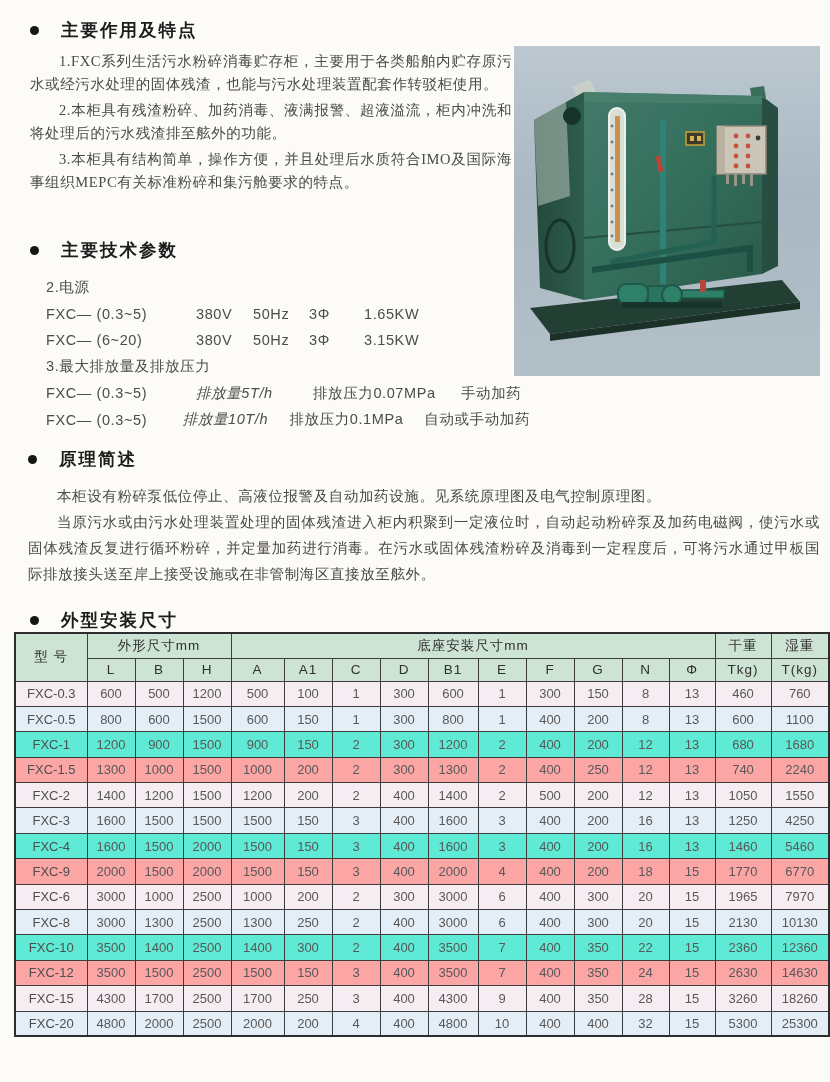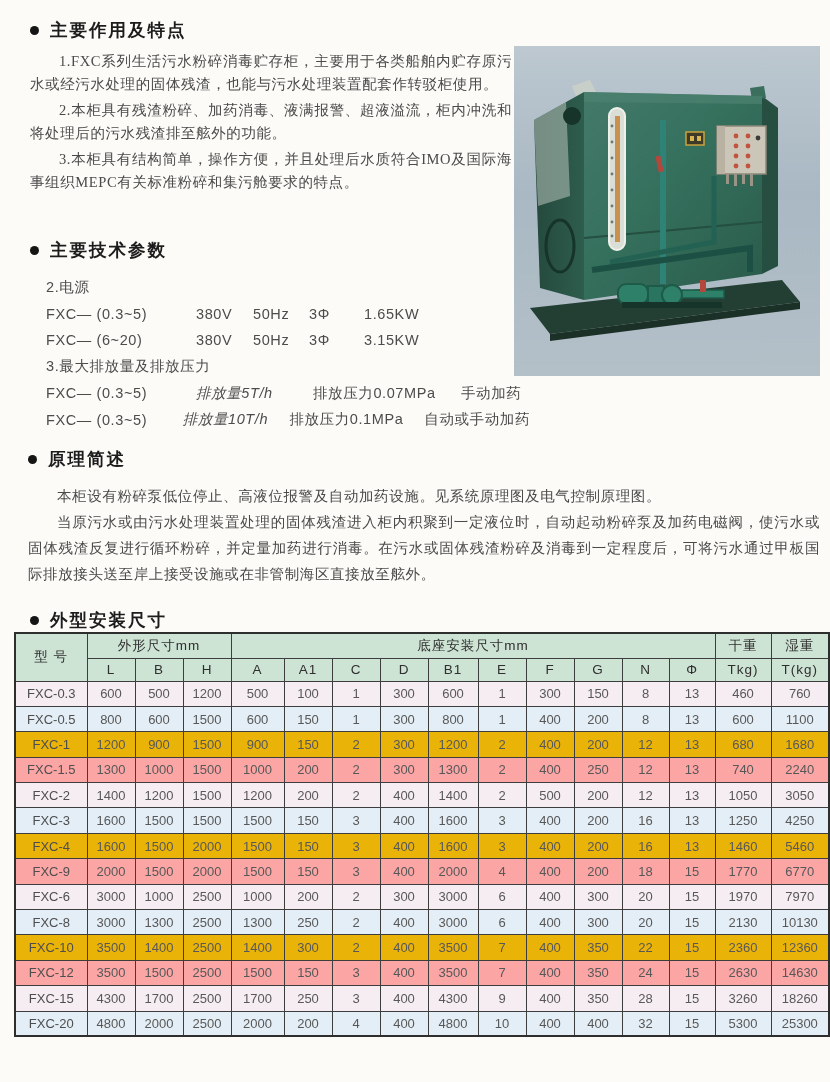--- a/index.html
+++ b/index.html
@@ -8,21 +8,21 @@
     height:1082px;
     background:#fcfbf8;
     font-family:"Liberation Sans","DejaVu Sans",sans-serif;
     color:#3c3c3c;
     position:relative;
     overflow:hidden;
   }
   .page { position:absolute; inset:0; }
 
   .section-title {
-    display:flex; align-items:center; gap:11px;
+    display:flex; align-items:center; gap:22px;
     font-size:17.5px; font-weight:bold; color:#1c1c1c; letter-spacing:2px;text-align:right;
   }
   .bullet { width:9px; height:9px; border-radius:50%; background:#151515; flex:0 0 auto; }
 
   .para {
     font-size:14.5px; line-height:23px; color:#4a4a4a;
     text-indent:2em; letter-spacing:0.6px; text-align:justify;
   }
 
   
@@ -68,21 +68,21 @@
     background:#cde3d4; font-weight:normal; font-size:13.5px;
     color:#2f2f2f; letter-spacing:1px;
   }
   table.dim thead tr:first-child th  { height:25px; }
   table.dim thead tr:last-child th   { height:23px; }
   table.dim tbody td {
     height:25.4px; font-size:13px; color:#585858; background:#fbf8fa;
   }
   table.dim tbody tr:nth-child(4n+1) td { background:#f6edf3; }
   table.dim tbody tr:nth-child(4n+2) td { background:#e4eef6; }
-  table.dim tbody tr:nth-child(4n+3) td { background:#eab308; }
+  table.dim tbody tr:nth-child(4n+3) td { background:#5eead4; }
   table.dim tbody tr:nth-child(4n)   td { background:#fca5a5; }
   table.dim tbody td:first-child {
     background:#ebf1ec; color:#4e4e4e;
   }
 </style>
 </head>
 <body>
 
 <div class="page">
 
@@ -370,21 +370,21 @@
             <td>200</td>
             <td>2</td>
             <td>400</td>
             <td>1400</td>
             <td>2</td>
             <td>500</td>
             <td>200</td>
             <td>12</td>
             <td>13</td>
             <td>1050</td>
-            <td>3050</td>
+            <td>1550</td>
           </tr>
           <tr>
             <td>FXC-3</td>
             <td>1600</td>
             <td>1500</td>
             <td>1500</td>
             <td>1500</td>
             <td>150</td>
             <td>3</td>
             <td>400</td>
@@ -441,21 +441,21 @@
             <td>1000</td>
             <td>200</td>
             <td>2</td>
             <td>300</td>
             <td>3000</td>
             <td>6</td>
             <td>400</td>
             <td>300</td>
             <td>20</td>
             <td>15</td>
-            <td>1970</td>
+            <td>1965</td>
             <td>7970</td>
           </tr>
           <tr>
             <td>FXC-8</td>
             <td>3000</td>
             <td>1300</td>
             <td>2500</td>
             <td>1300</td>
             <td>250</td>
             <td>2</td>

